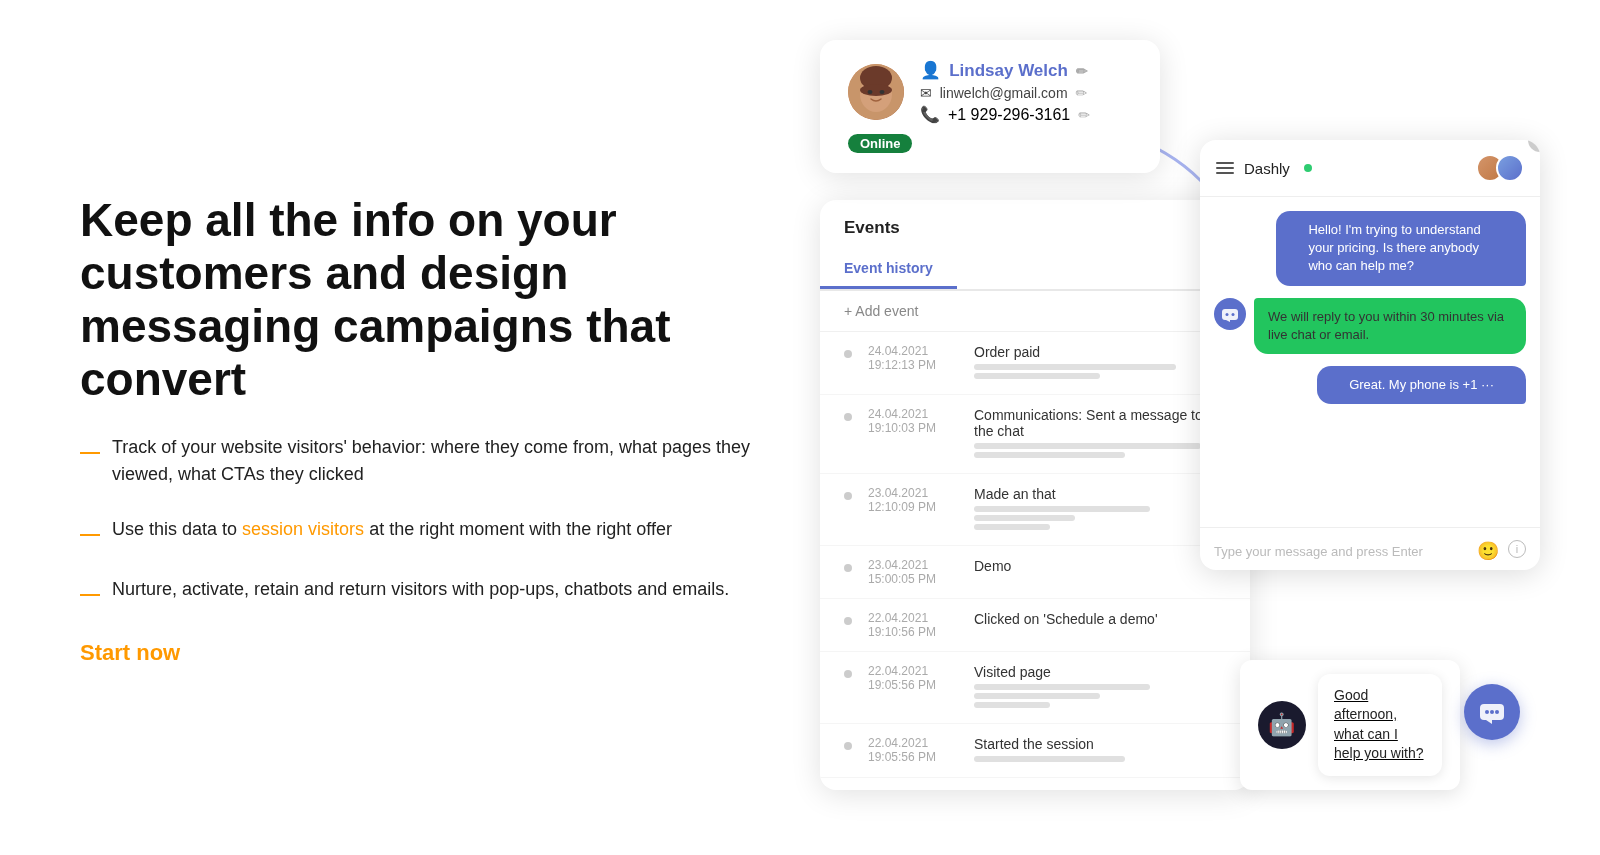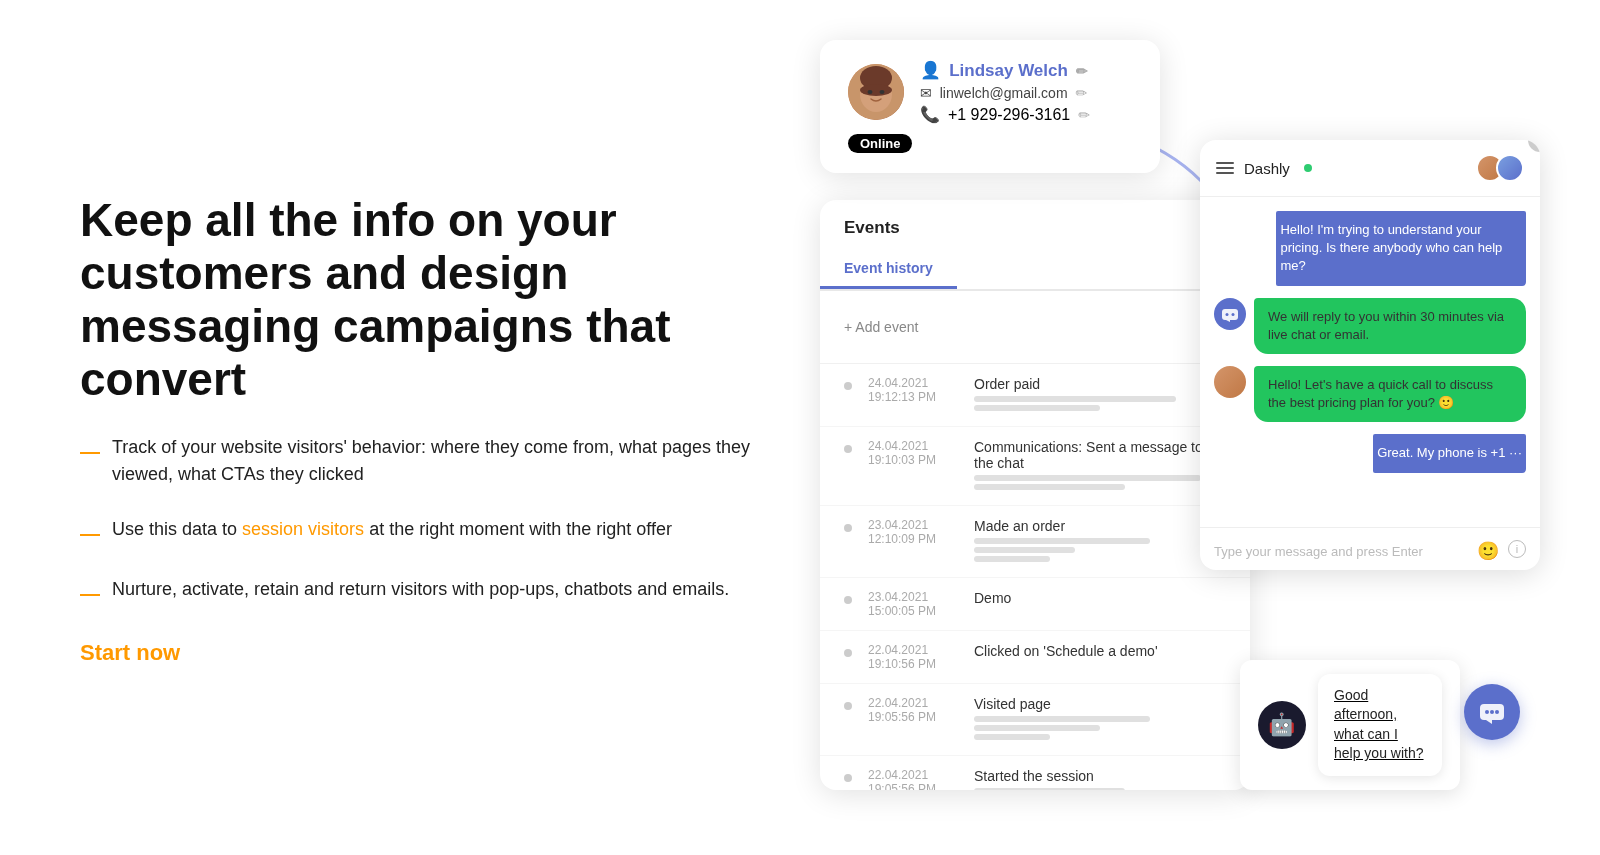--- a/index.html
+++ b/index.html
@@ -146,21 +146,21 @@
     .card-row {
       display: flex;
       align-items: center;
       gap: 8px;
       font-size: 14px;
       color: #444;
     }
 
     .status-badge {
       display: inline-block;
-      background: #000000;
+      background: #15803d;
       color: #fff;
       border-radius: 12px;
       padding: 2px 12px;
       font-size: 13px;
       font-weight: 600;
     }
 
     
     .events-panel {
       position: absolute;
@@ -191,21 +191,21 @@
     .tab-item {
       padding: 10px 24px;
       font-size: 14px;
       font-weight: 600;
       color: #5b6fcb;
       border-bottom: 3px solid #5b6fcb;
       cursor: pointer;
     }
 
     .add-event {
-      padding: 28px 24px;
+      padding: 12px 24px;
       font-size: 14px;
       color: #888;
       cursor: pointer;
       display: flex;
       align-items: center;
       gap: 6px;
       border-bottom: 1px solid #f0f0f0;
     }
 
     .events-list {
@@ -339,22 +339,22 @@
       padding: 14px 14px;
       display: flex;
       flex-direction: column;
       gap: 12px;
       height: 330px;
       overflow-y: auto;
     }
 
     .msg-bubble {
       max-width: 80%;
-      border-radius: 2px;
-      padding: 10px 4px;
+      border-radius: 14px;
+      padding: 10px 32px;
       font-size: 13px;
       line-height: 1.4;
     }
 
     .msg-right {
       background: #5b6fcb;
       color: #fff;
       align-self: flex-end;
       border-bottom-right-radius: 4px;
     }
@@ -582,21 +582,21 @@
             <div class="event-content">
               <div class="event-name">Communications: Sent a message to the chat</div>
               <div class="event-bar" style="width: 90%;"></div>
               <div class="event-bar" style="width: 60%;"></div>
             </div>
           </div>
           <div class="event-row">
             <div class="event-dot"></div>
             <div class="event-time">23.04.2021<br>12:10:09 PM</div>
             <div class="event-content">
-              <div class="event-name">Made an order</div>
+              <div class="event-name">Made an that</div>
               <div class="event-bar" style="width: 70%;"></div>
               <div class="event-bar" style="width: 40%;"></div>
               <div class="event-bar" style="width: 30%;"></div>
             </div>
           </div>
           <div class="event-row">
             <div class="event-dot"></div>
             <div class="event-time">23.04.2021<br>15:00:05 PM</div>
             <div class="event-content">
               <div class="event-name">Demo</div>
@@ -656,24 +656,20 @@
             <div class="bot-icon">
               <svg width="18" height="18" viewBox="0 0 18 18" fill="none">
                 <rect x="1" y="4" width="16" height="11" rx="3" fill="white" opacity="0.9"></rect>
                 <circle cx="6" cy="9.5" r="1.5" fill="#5b6fcb"></circle>
                 <circle cx="12" cy="9.5" r="1.5" fill="#5b6fcb"></circle>
                 <path d="M5 15 L9 17 L9 15" fill="white" opacity="0.9"></path>
               </svg>
             </div>
             <div class="bubble-text">We will reply to you within 30 minutes via live chat or email.</div>
           </div>
-          <div style="display: flex; align-items: flex-start; gap: 8px;">
-            <div class="human-avatar-mini"></div>
-            <div class="bubble-text">Hello! Let's have a quick call to discuss the best pricing plan for you? 🙂</div>
-          </div>
           <div class="" style="display: flex; justify-content: flex-end;">
             <div class="msg-bubble msg-right">Great. My phone is +1 ···</div>
           </div>
         </div>
       <div class="chat-input-area">
         <span class="chat-input-placeholder">Type your message and press Enter</span>
         <div class="chat-input-icons">
           <span>🙂</span>
           <span style="font-size:14px;border:1.5px solid #bbb;border-radius:50%;width:18px;height:18px;display:flex;align-items:center;justify-content:center;font-size:11px;color:#bbb;">i</span>
         </div>

